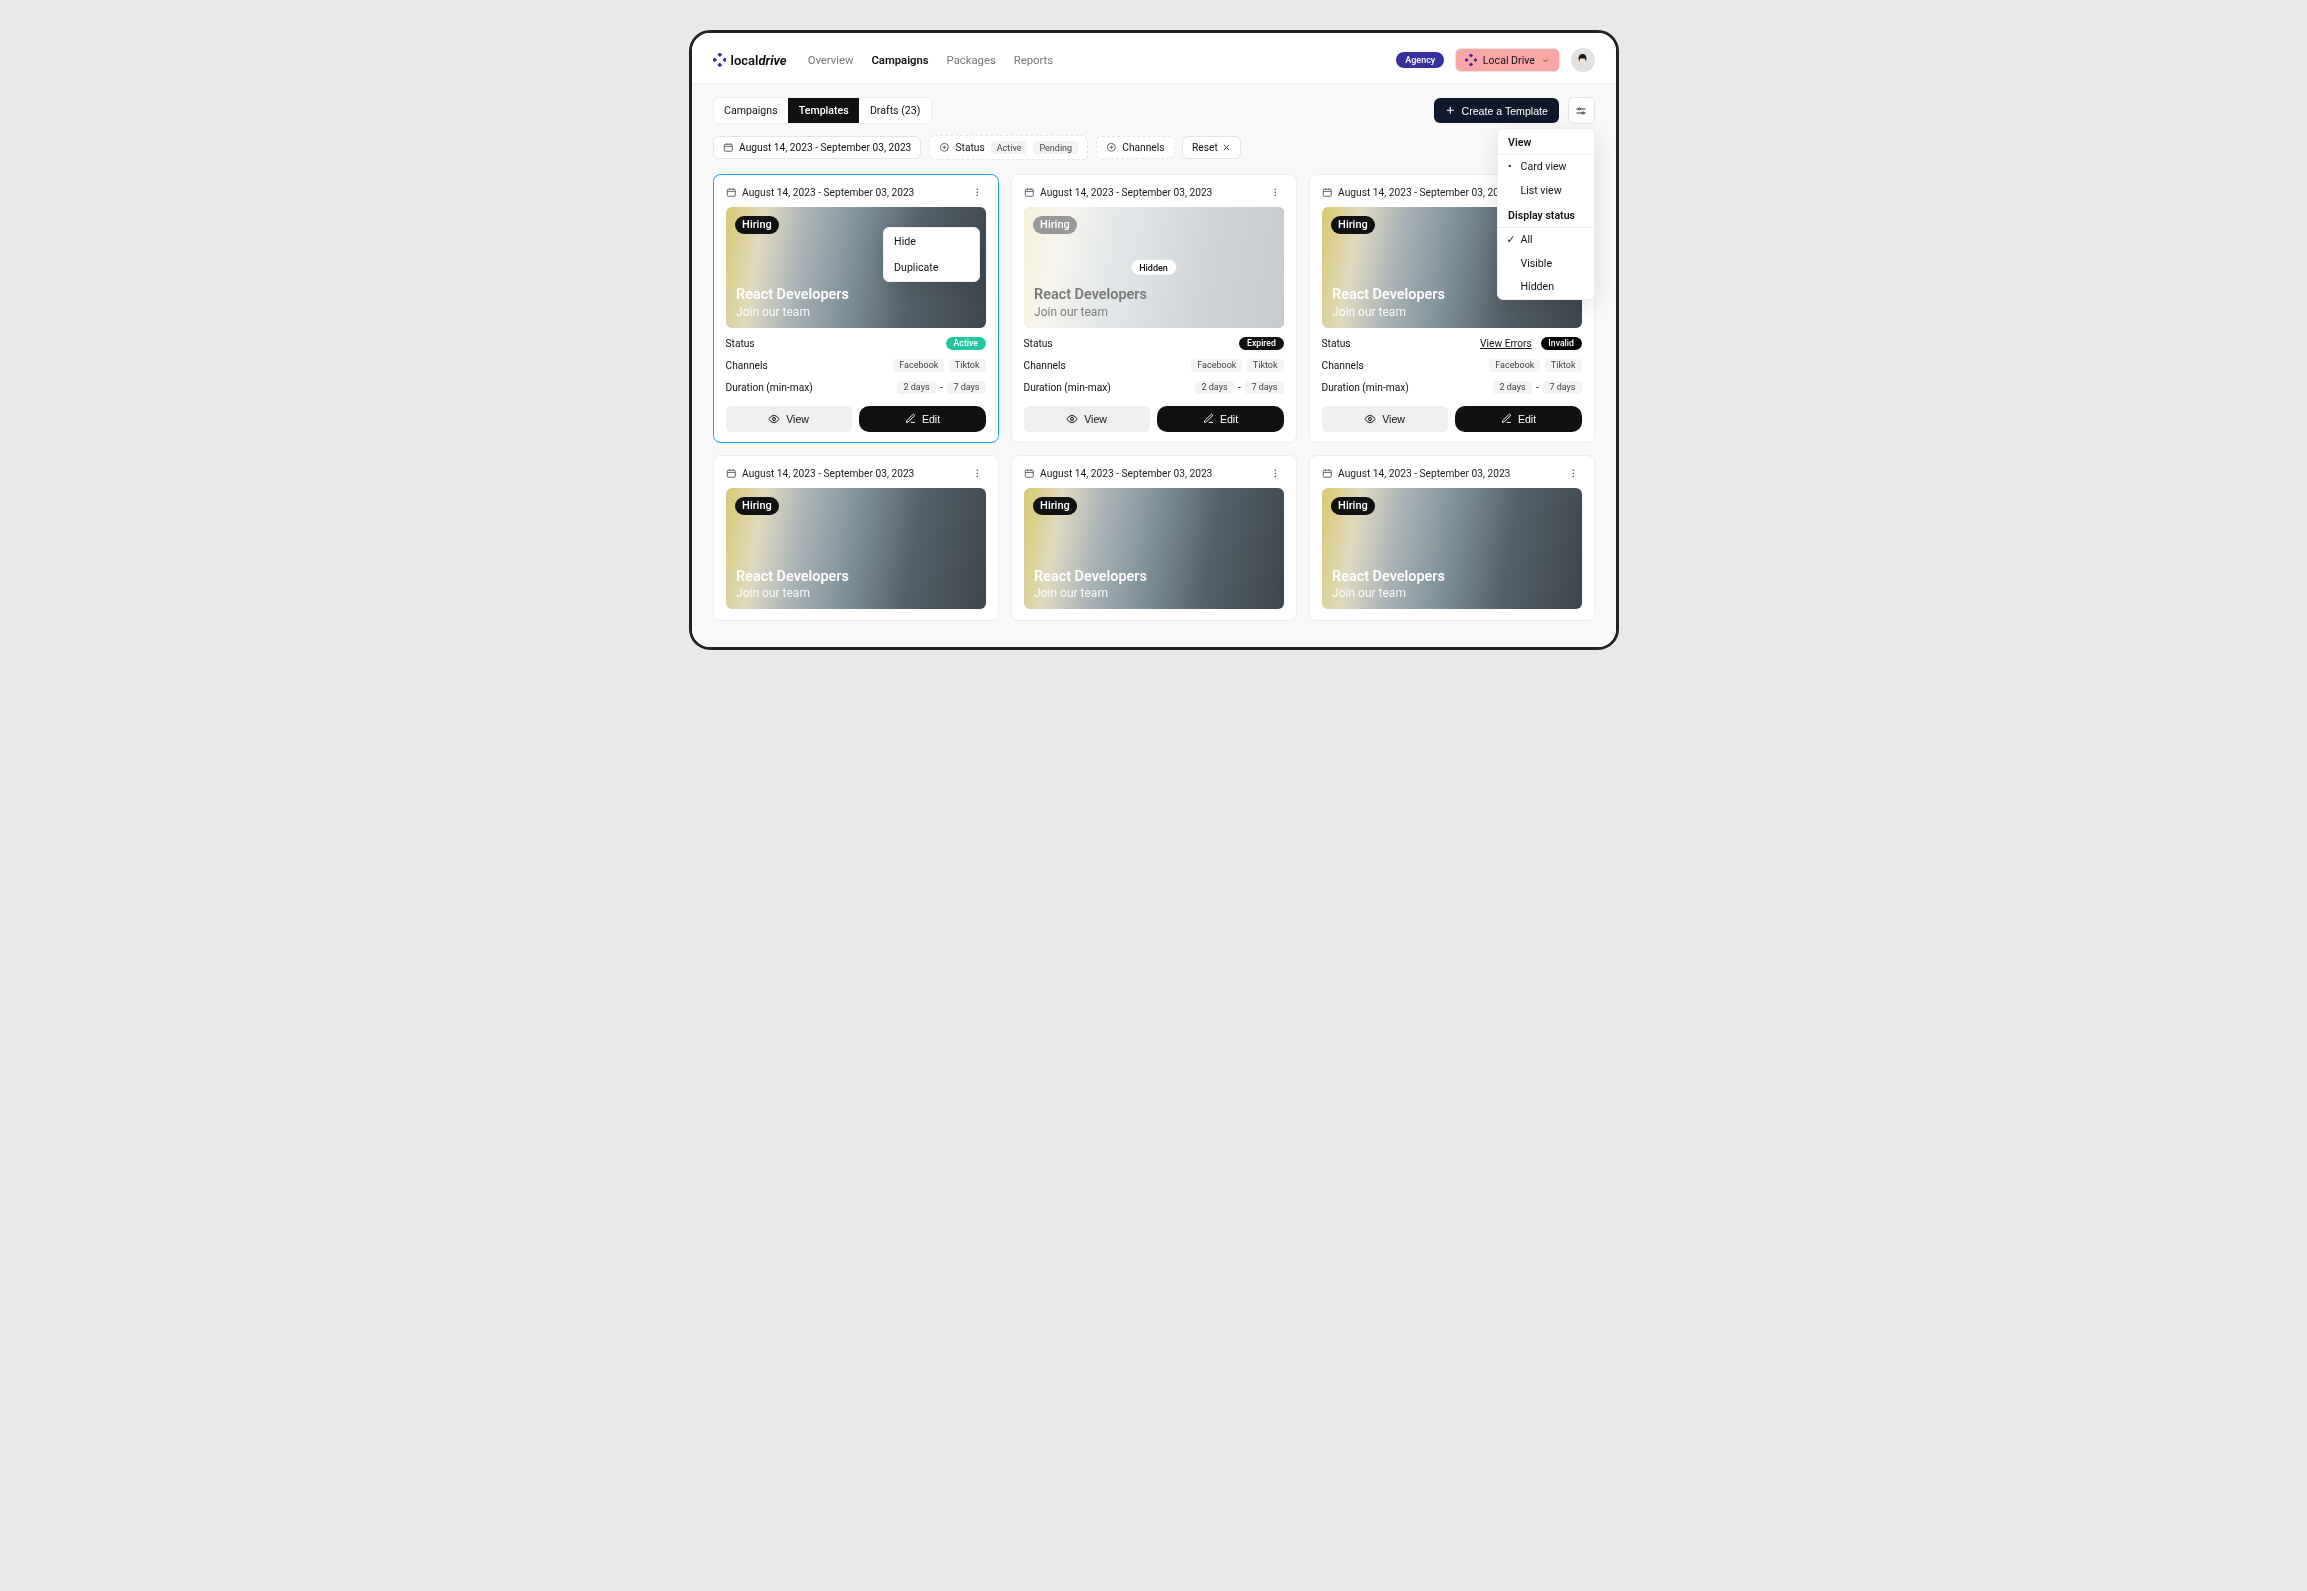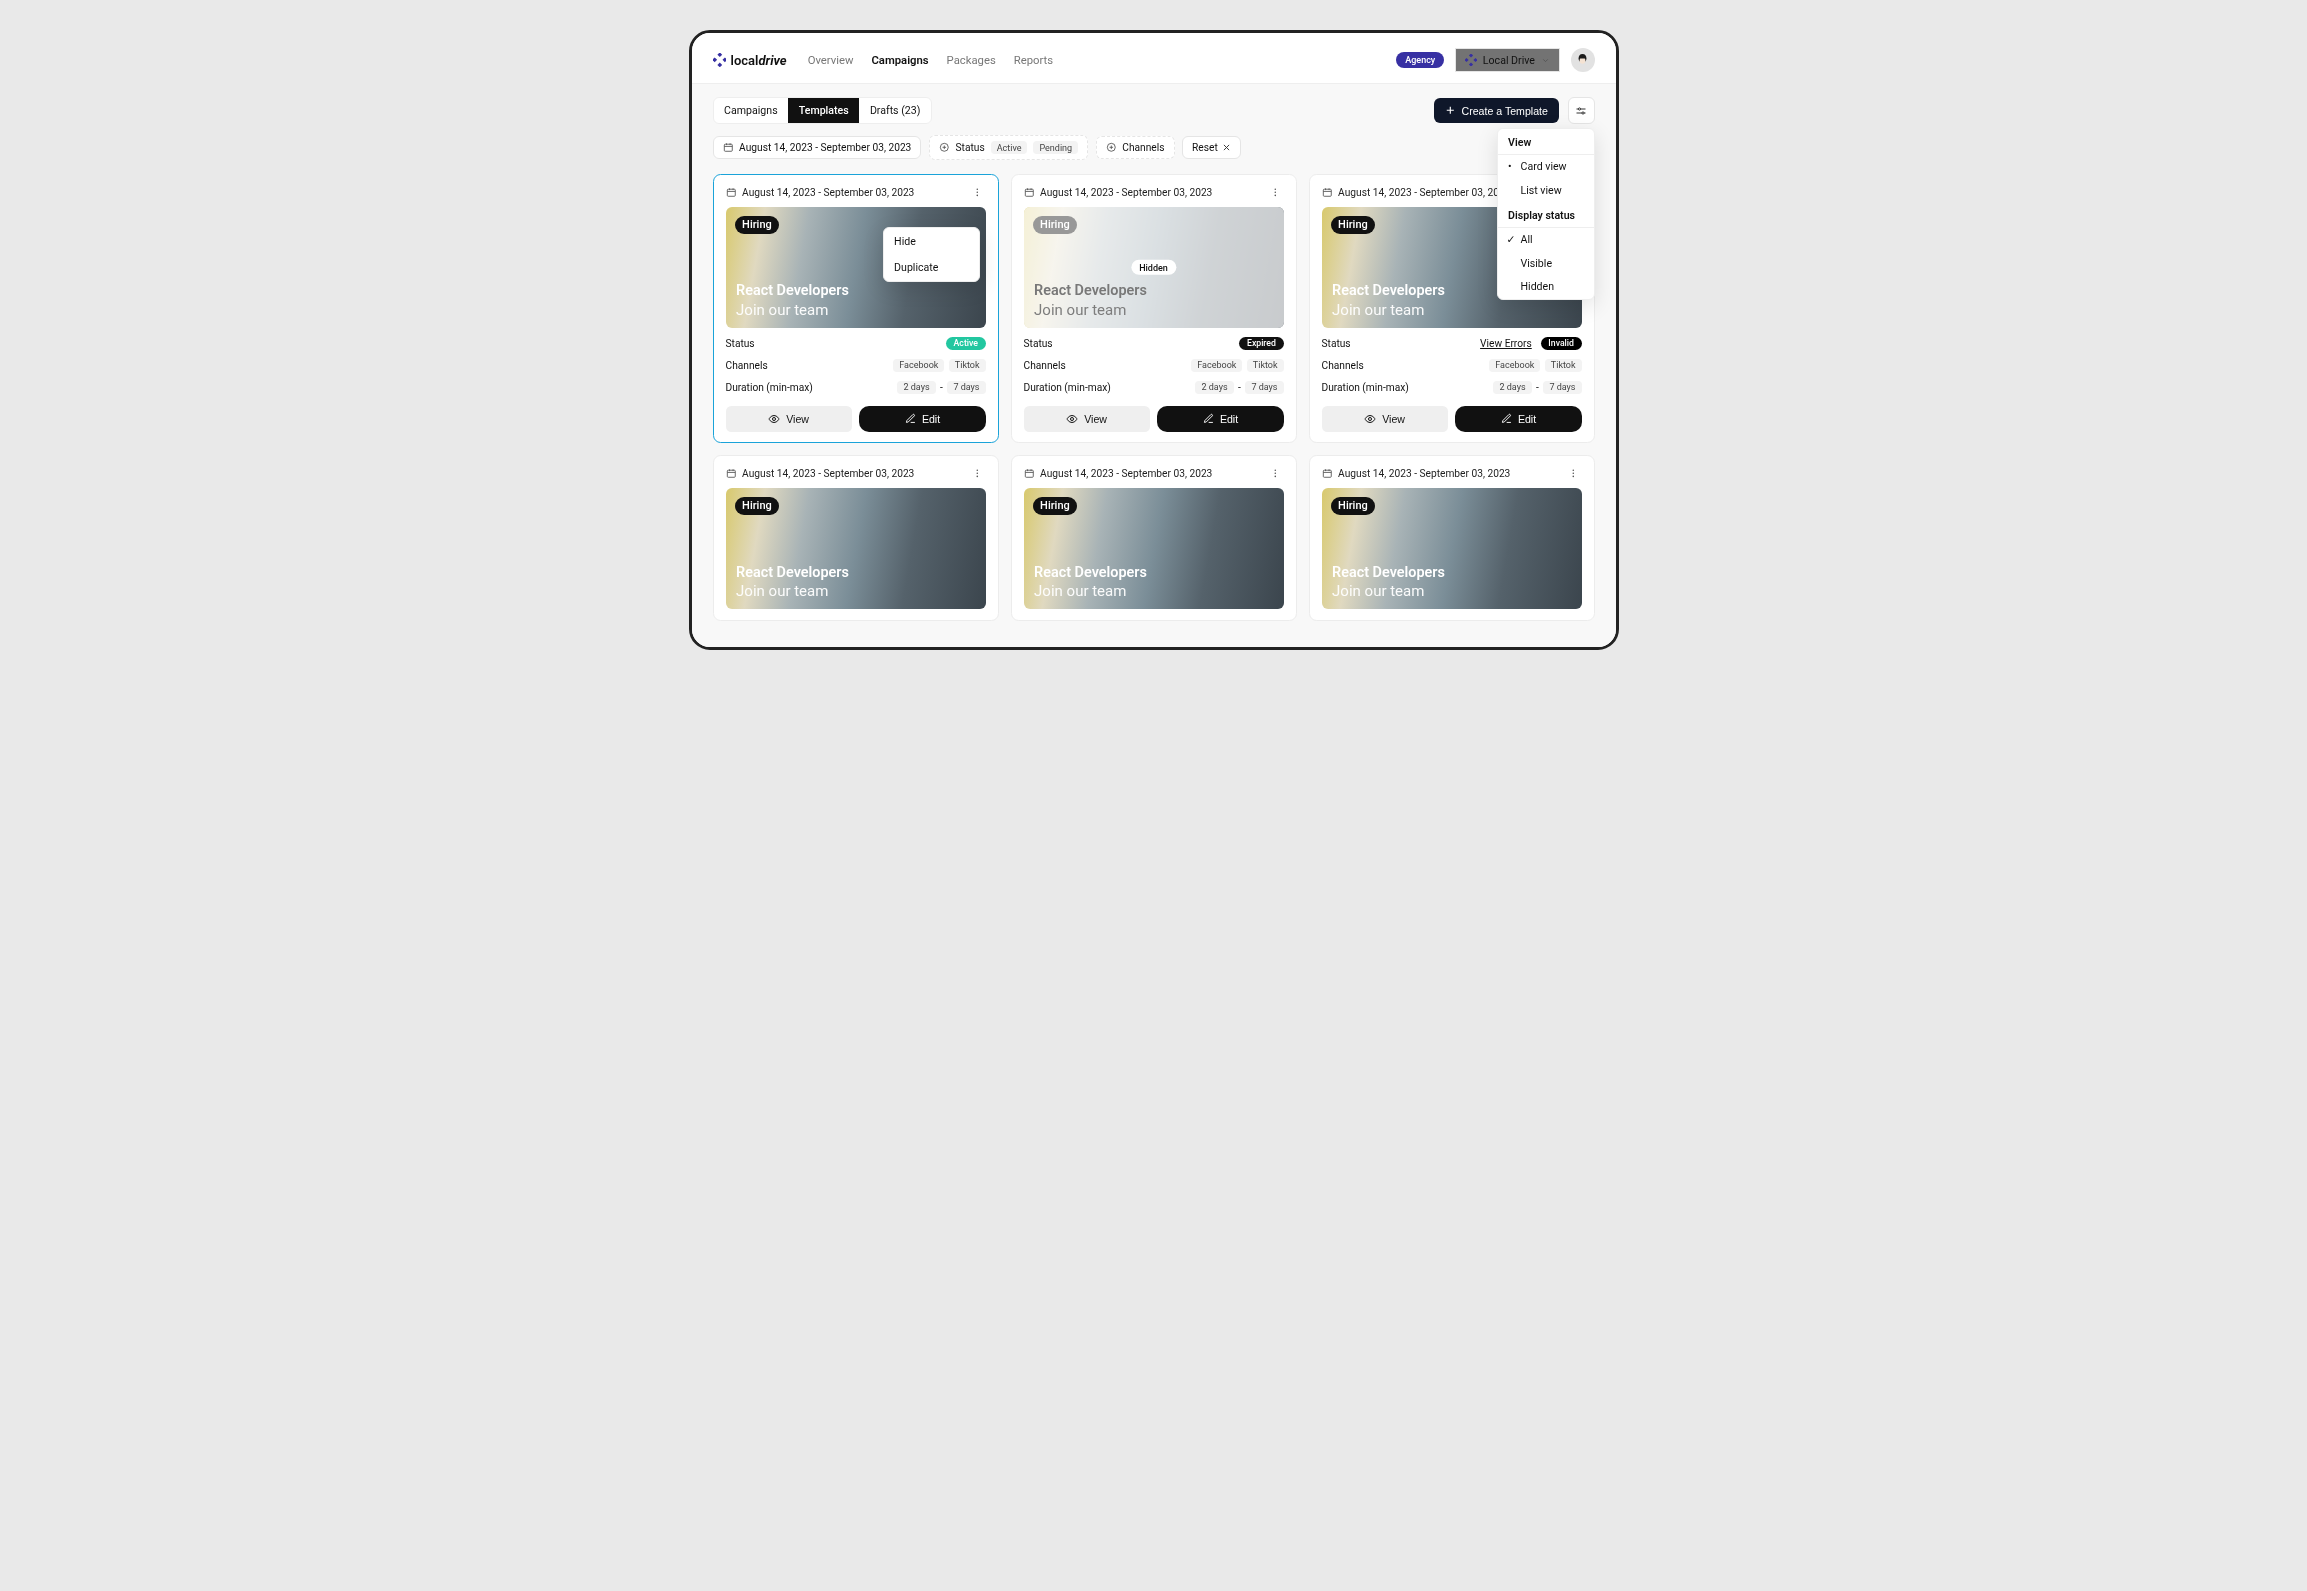--- a/index.html
+++ b/index.html
@@ -32,22 +32,22 @@
 .logo { display: flex; align-items: center; gap: 4.5px; font-weight: 600; font-size: 13px; margin-right: 21px; }
 .logo-mark { width: 13.6px; height: 13.6px; }
 .logo-text strong { font-weight: 700; }
 .nav { display: flex; gap: 18px; }
 .nav-item { color: #777; cursor: pointer; font-size: 11.3px; }
 .nav-item.active { color: #111; font-weight: 600; }
 .header-right { margin-left: auto; display: flex; align-items: center; gap: 10.6px; }
 .badge-agency { background: #3730a3; color: #fff; padding: 3px 9px; border-radius: 756px; font-size: 9px; font-weight: 500; }
 .workspace-select {
   display: flex; align-items: center; gap: 6px;
-  border: 0.8px solid #e5e5e5; border-radius: 0; padding: 4.5px 9px;
-  cursor: pointer; background:#737373;
+  border: 0.8px solid #e5e5e5; border-radius: 6px; padding: 4.5px 9px;
+  cursor: pointer; background:#fca5a5;
 }
 .avatar {
   width: 24px; height: 24px; border-radius: 50%;
   background: #e2e2e2; display: flex; align-items: center; justify-content: center;
   overflow:hidden;
 }
 .avatar svg{width:21px;height:21px;}
 
 
 .content { padding: 13.6px 21px 21px; background: #f8f8f8; flex: 1; overflow: hidden; position: relative; }
@@ -98,21 +98,21 @@
   background: #111; color: #fff; padding: 2.3px 7.6px; border-radius: 756px; font-size: 11px; font-weight: 500;
 }
 .card.faded .tag-hiring{ background:#989898; }
 .hidden-pill{
   position:absolute; top:50%; left:50%; transform:translate(-50%,-50%);
   background:#fff; color:#111; padding:2.3px 8.3px; border-radius:756px; font-size:9px; font-weight:500;
 }
 .hero-text{ margin-top:auto; padding: 0 10.6px 9px; }
 .hero-title { font-size: 14.4px; font-weight: 600; }
 .card.faded .hero-title, .card.faded .hero-sub { color:#787878; }
-.hero-sub { font-size: 15px; opacity: .95; margin-top:1.5px; }
+.hero-sub { font-size: 12px; opacity: .95; margin-top:1.5px; }
 .meta-row { display: flex; align-items: center; font-size: 10.2px; }
 .meta-row .k { color: #111; }
 .meta-row .v { margin-left: auto; display: flex; gap: 4.5px; align-items:center; }
 .status-badge { padding: 1.5px 7.6px; border-radius: 756px; font-size: 8.7px; font-weight: 500; }
 .status-active  { background: #22c7a0; color:#fff; }
 .status-expired { background: #111; color:#fff; }
 .status-invalid { background: #000000; color:#fff; }
 .link-underline{ text-decoration: underline; cursor:pointer; margin-right:4.5px; }
 .card-actions { display: flex; gap: 7.6px; margin-top: 3px; }
 .btn {

